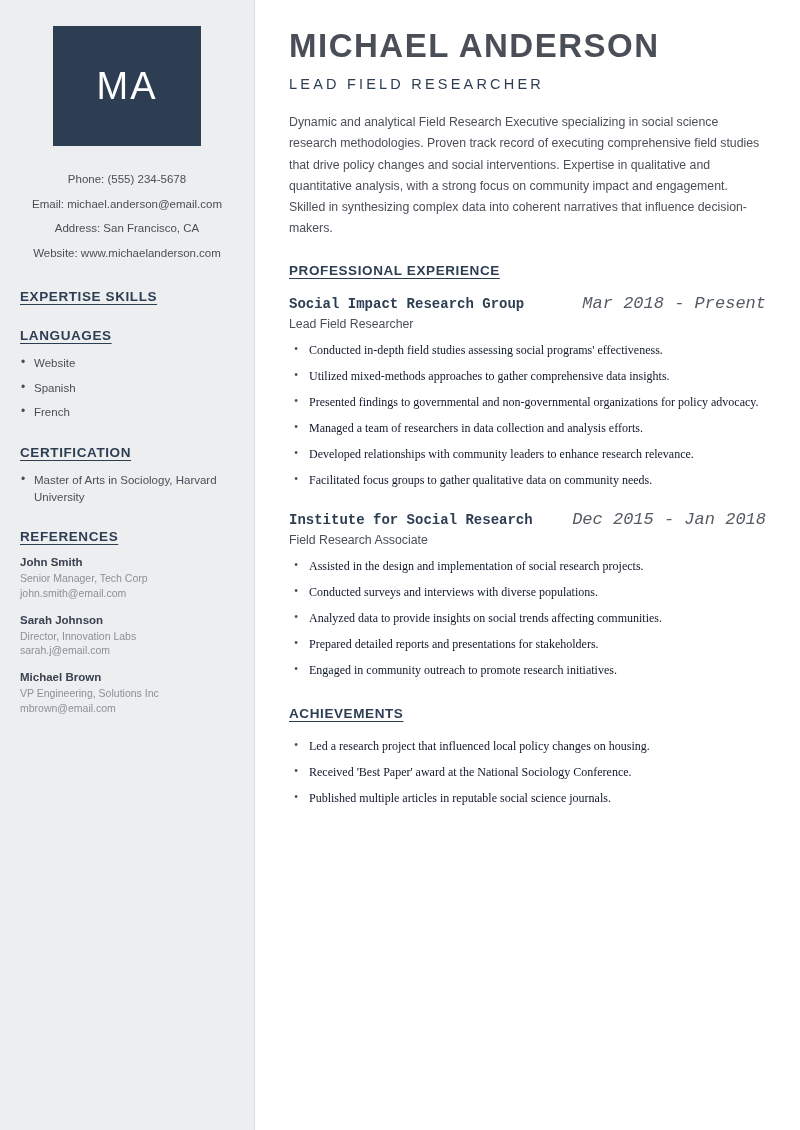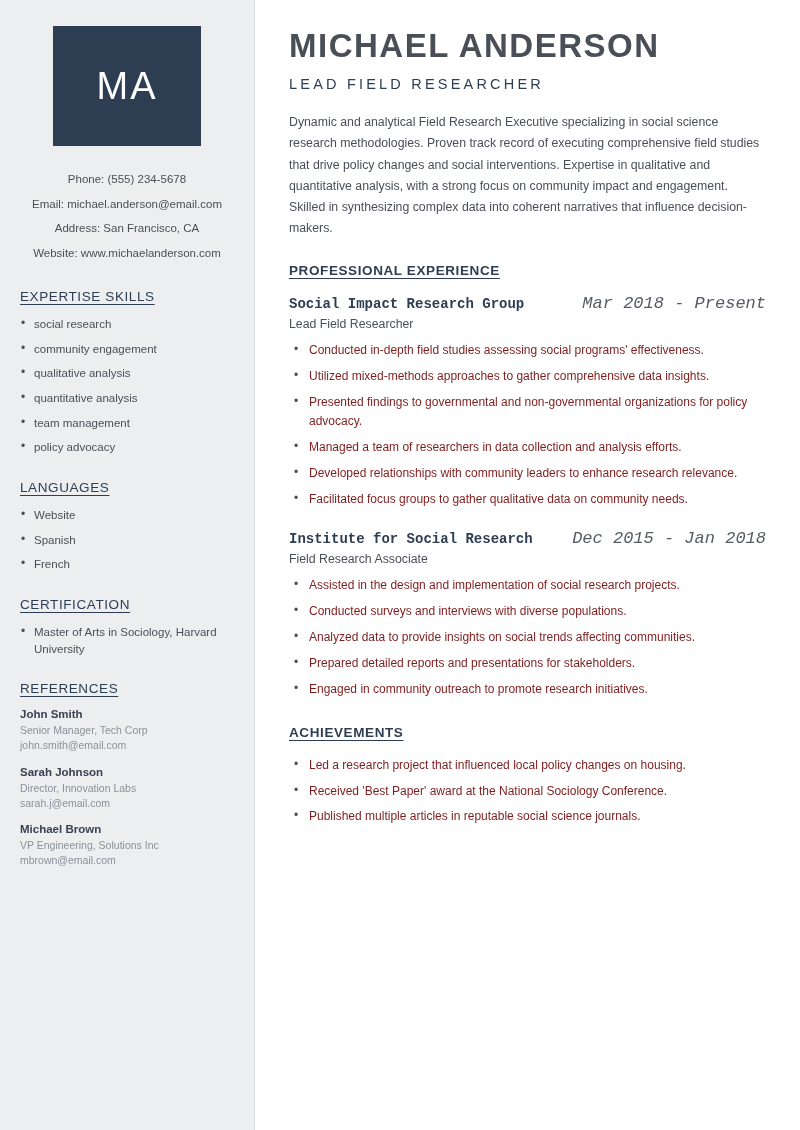--- a/index.html
+++ b/index.html
@@ -55,21 +55,21 @@
   .contact-list li {
     font-size: 11.5px;
     color: #4a4f57;
     line-height: 1.35;
     margin-bottom: 9px;
     word-break: break-word;
     text-align: center;
   }
   .side-heading {
     font-size: 13.5px;
-    font-weight: normal;
+    font-weight: bold;
     color: #2d3e53;
     letter-spacing: 0.6px;
     text-decoration: underline;
     text-underline-offset: 3px;
     margin: 0 0 12px 0;
   }
   .side-section {
     margin-bottom: 24px;
   }
   .bullet-list {
@@ -173,22 +173,23 @@
   .job-list {
     margin: 0;
     padding: 0;
     list-style: none;
   }
   .job-list li {
     position: relative;
     padding-left: 20px;
     font-size: 12px;
     line-height: 1.58;
-    color: #7f1d1d;
+    color: #0f172a;
     margin-bottom: 7px;
+    font-family: Liberation Serif, serif;
   }
   .job-list li::before {
     content: "\2022";
     position: absolute;
     left: 5px;
     top: -1px;
     font-size: 12px;
     color: #4a4f57;
   }
   .ach-section { margin-top: 26px; }
@@ -206,28 +207,20 @@
 
     <ul class="contact-list">
       <li>Phone: (555) 234-5678</li>
       <li>Email: michael.anderson@email.com</li>
       <li>Address: San Francisco, CA</li>
       <li>Website: www.michaelanderson.com</li>
     </ul>
 
     <section class="side-section">
       <h2 class="side-heading">EXPERTISE SKILLS</h2>
-      <ul class="bullet-list">
-        <li>social research</li>
-        <li>community engagement</li>
-        <li>qualitative analysis</li>
-        <li>quantitative analysis</li>
-        <li>team management</li>
-        <li>policy advocacy</li>
-      </ul>
     </section>
 
     <section class="side-section">
       <h2 class="side-heading">LANGUAGES</h2>
       <ul class="bullet-list">
         <li>Website</li>
         <li>Spanish</li>
         <li>French</li>
       </ul>
     </section>

